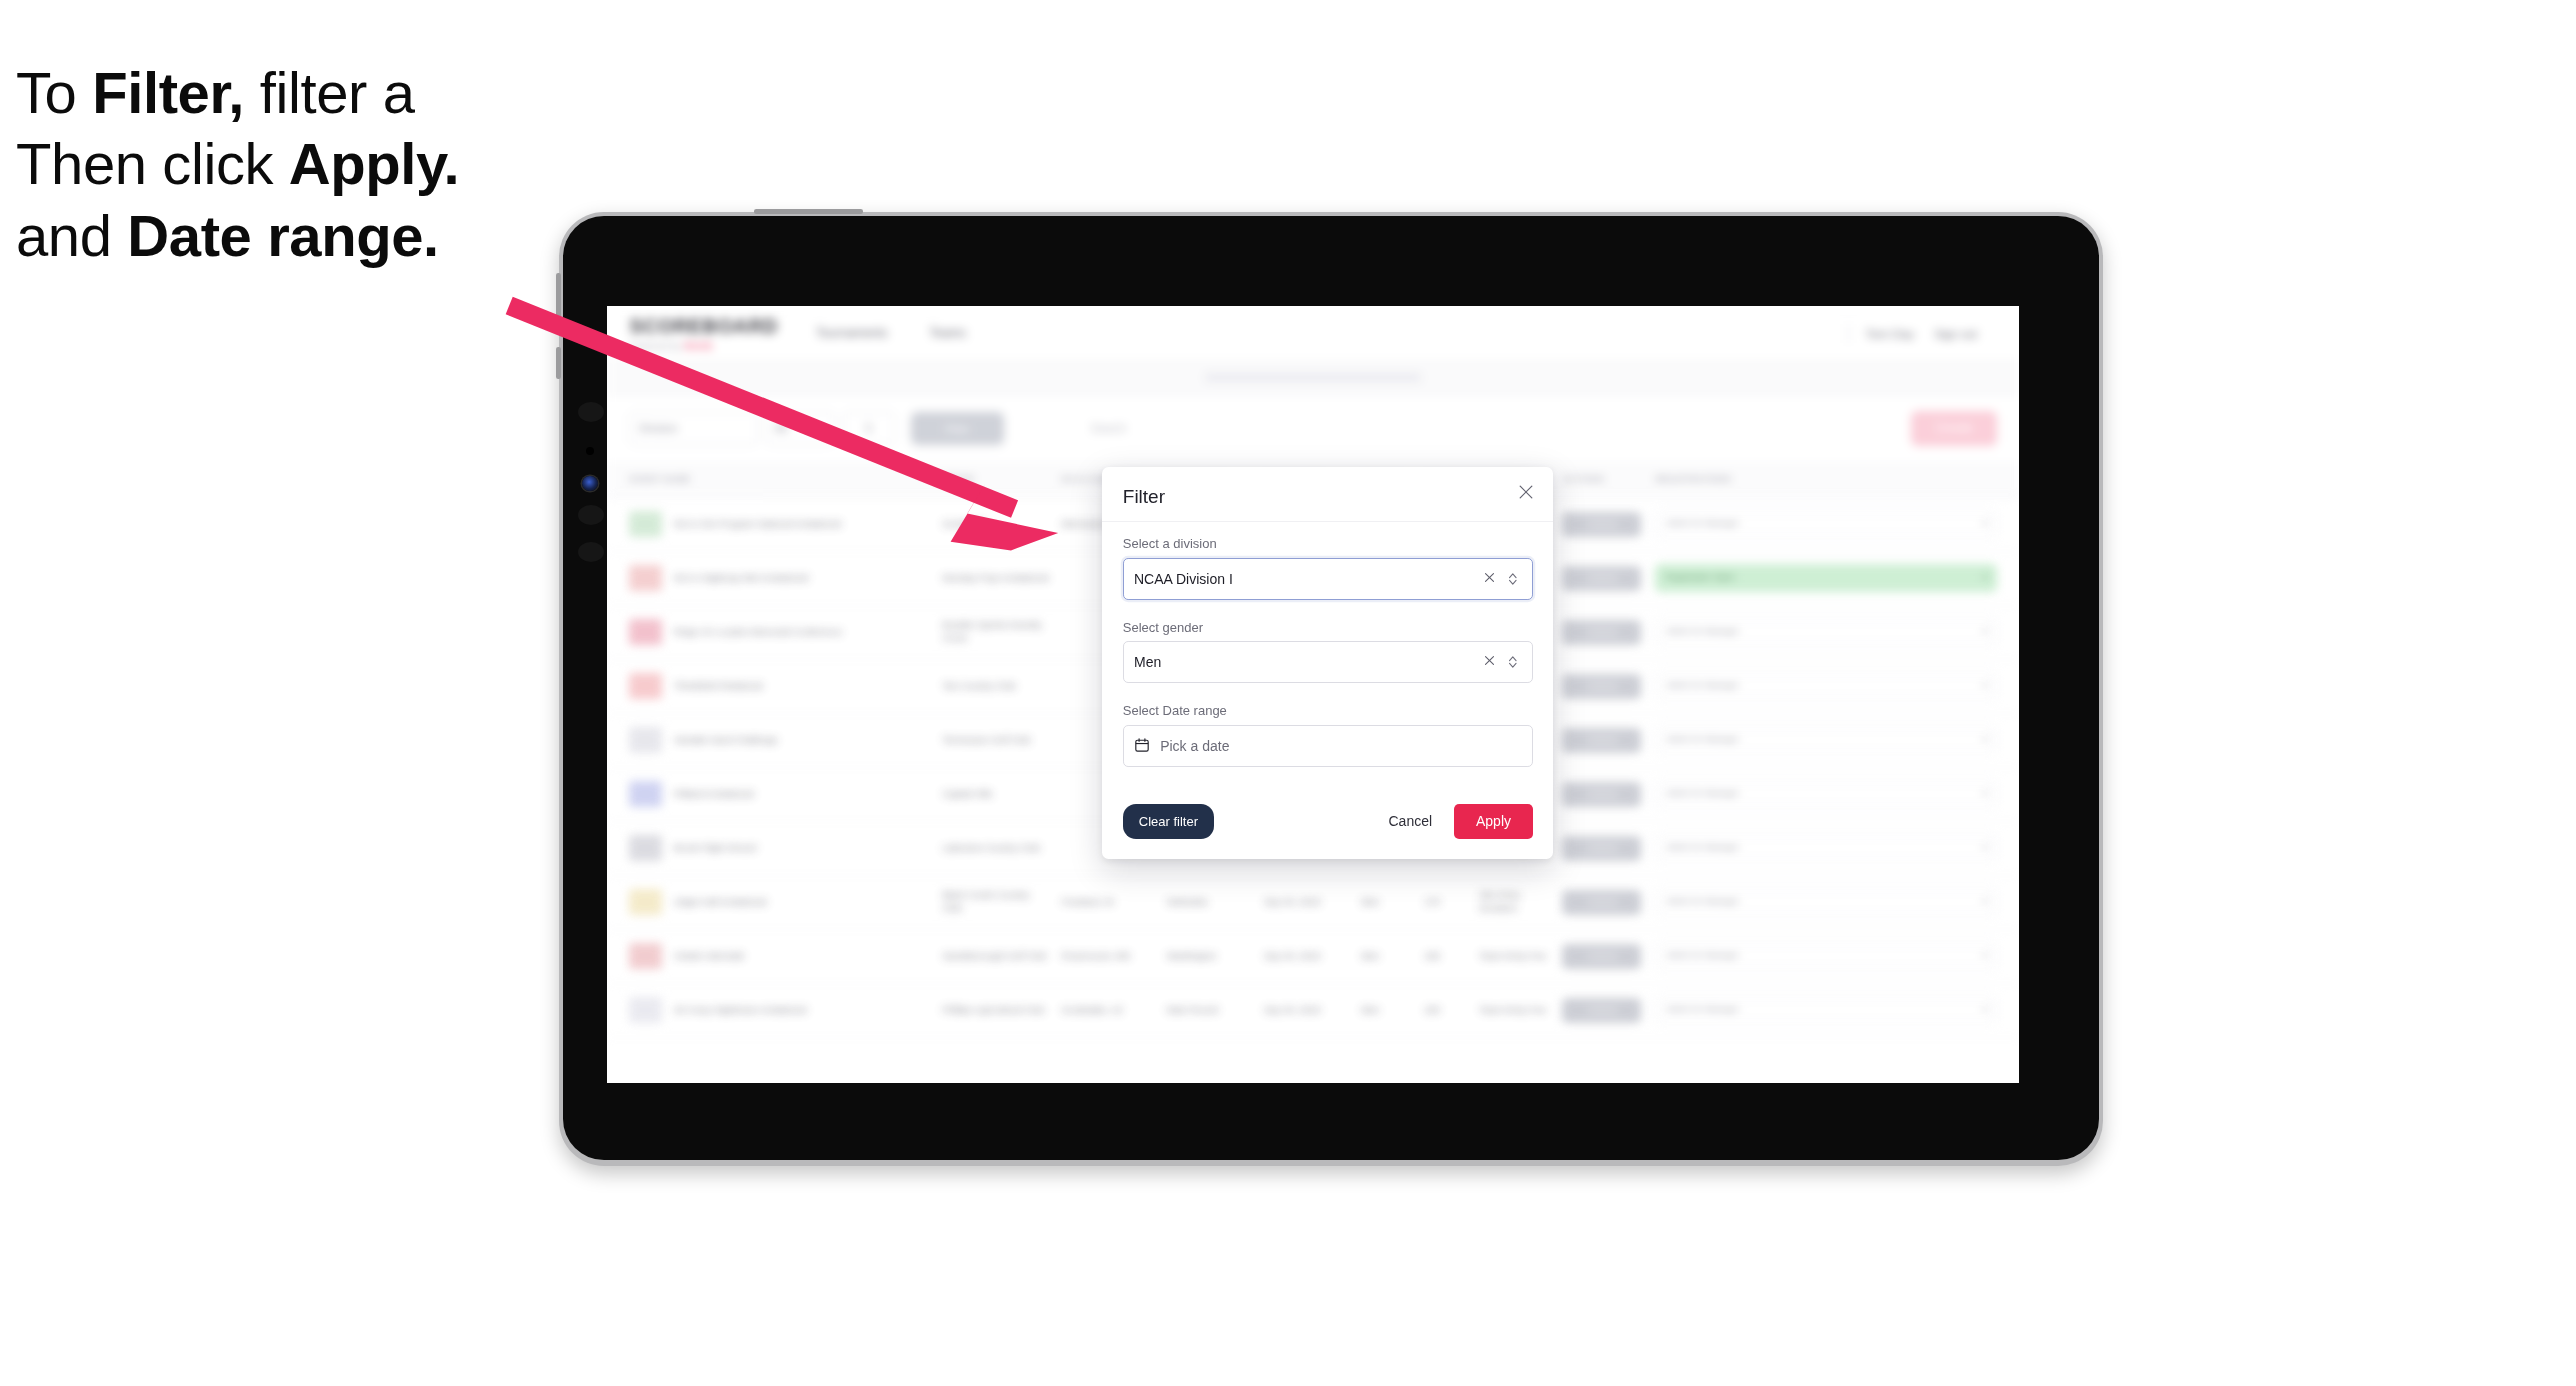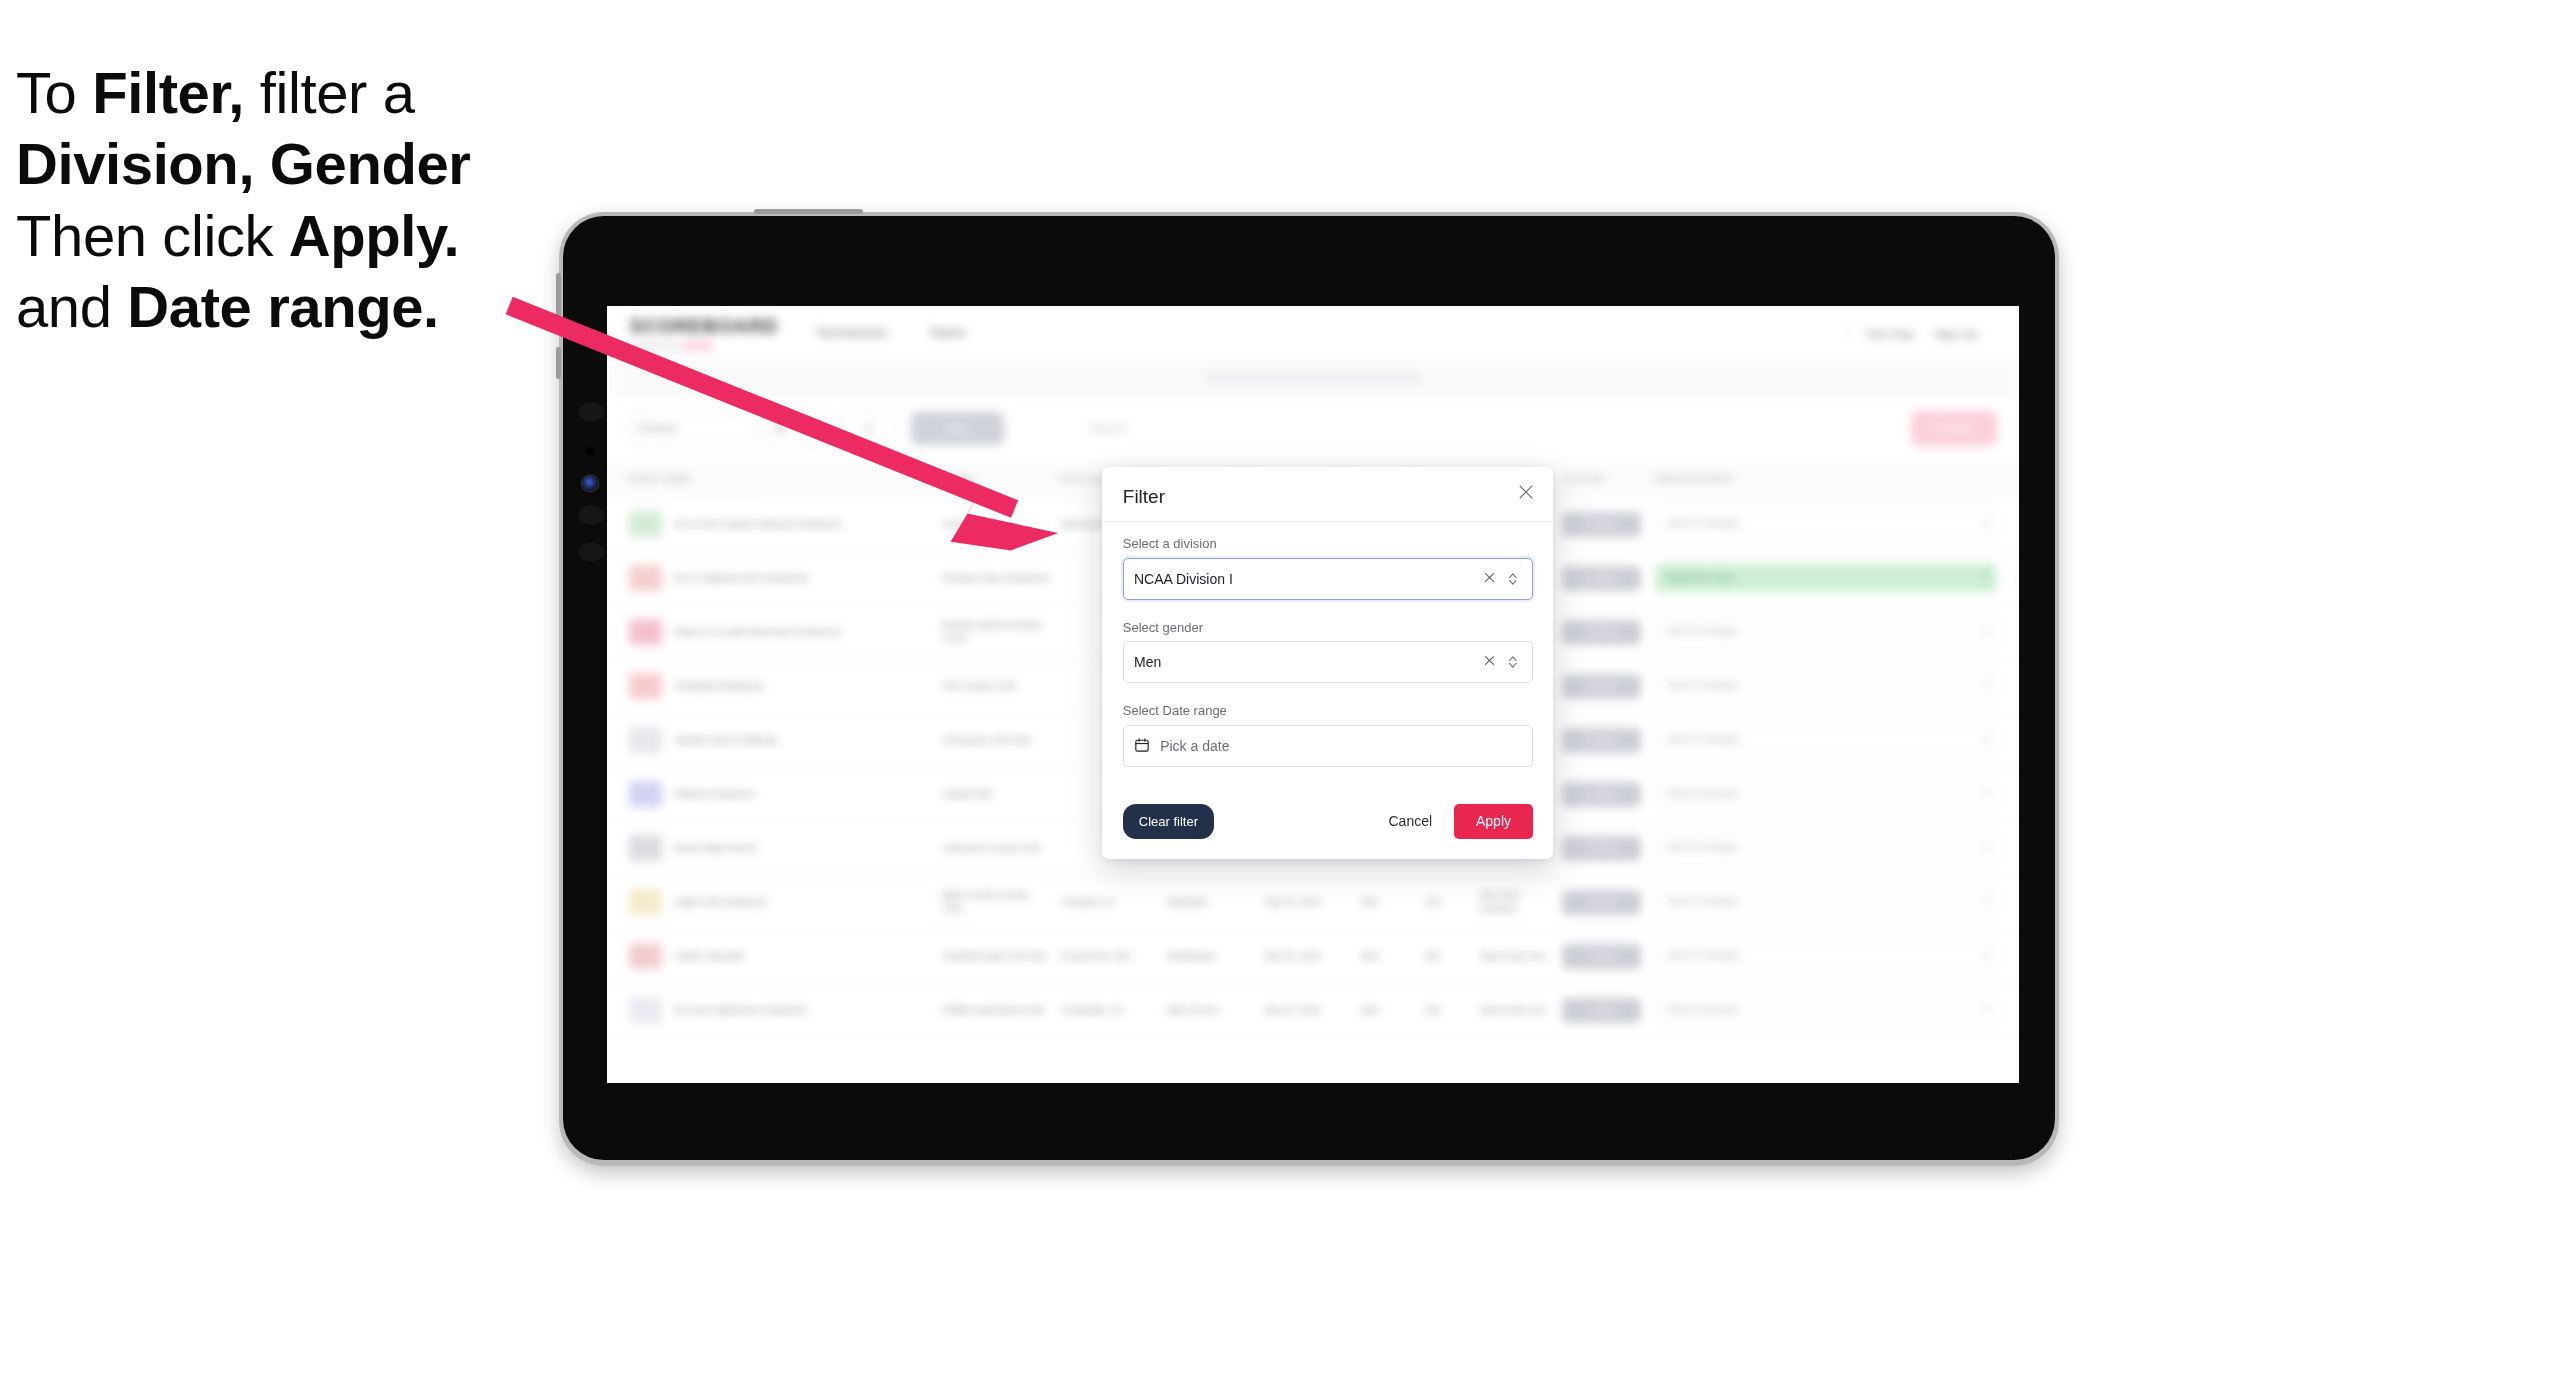--- a/index.html
+++ b/index.html
@@ -45,20 +45,21 @@
   #device {
     position: absolute;
     left: 559px;
     top: 212px;
     width: 1500px;
     height: 954px;
     border-radius: 45px;
     background: #b9b9bb;
     box-shadow: 0 7.3px 19px rgba(0,0,0,0.22);
     z-index: 10;
+    padding-left: 44px;
   }
   #device-inner {
     position: absolute;
     left: 4.4px; top: 3.6px; right: 4.4px; bottom: 5.8px;
     border-radius: 41px;
     background: #0b0b0b;
     overflow: hidden;
   }
   
   .hw { position: absolute; background: #161616; border-radius: 50%; }
@@ -248,21 +249,20 @@
   .btn-apply {
     background: #e8264f; color: #fff; font-size: 14px;
     padding: 0 22px; height: 35px;
   }
 </style>
 </head>
 <body>
 
 <div id="instruction">
   <span class="ln"><span>To </span><b>Filter,</b><span> filter a</span></span>
-  <span class="ln"><b>Division, Gender</b></span>
   <span class="ln"><span>Then click </span><b>Apply.</b></span>
   <span class="ln"><span>and </span><b>Date range.</b></span>
 </div>
 
 <div id="device">
   <div class="side-btn side-btn-a"></div>
   <div class="side-btn side-btn-b"></div>
   <div class="top-btn"></div>
 
   <div id="device-inner">

